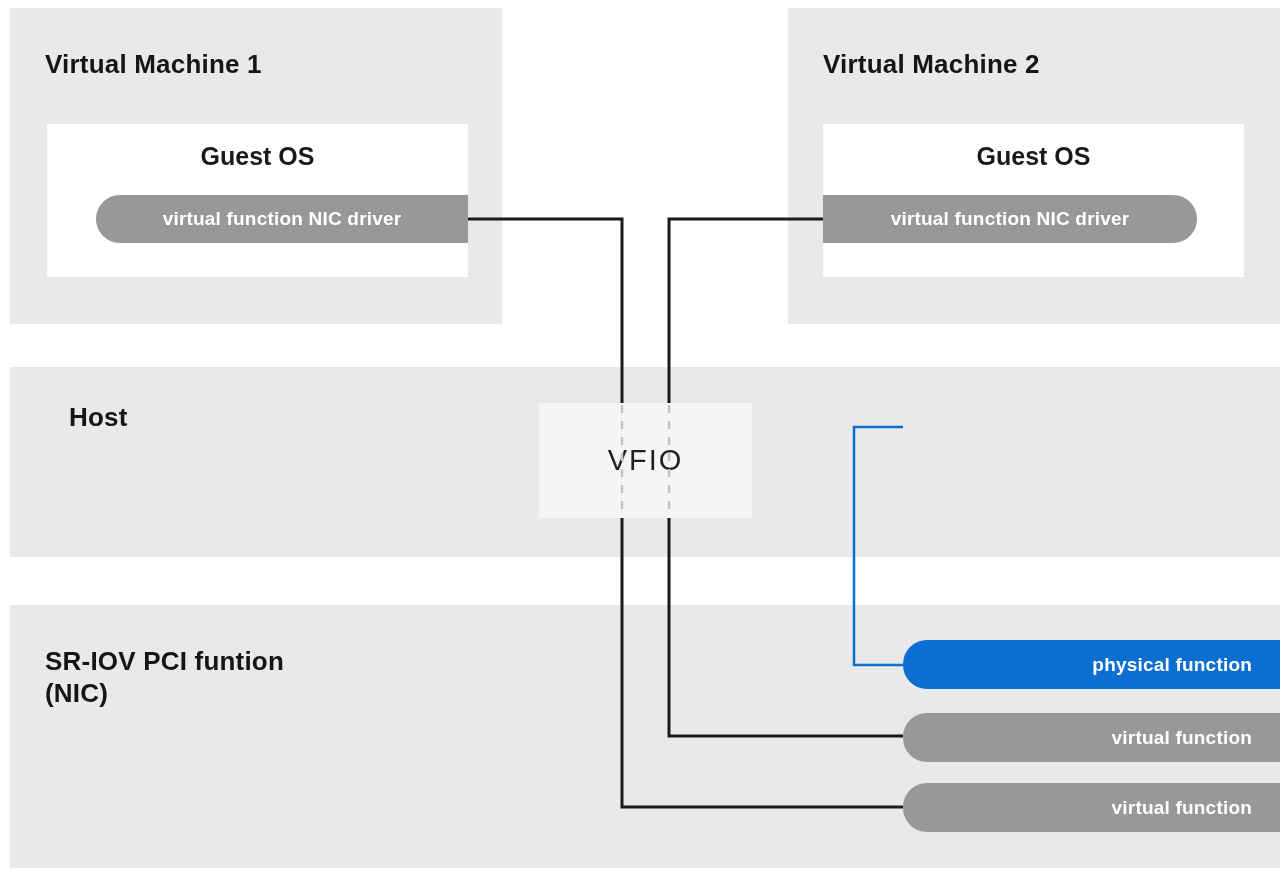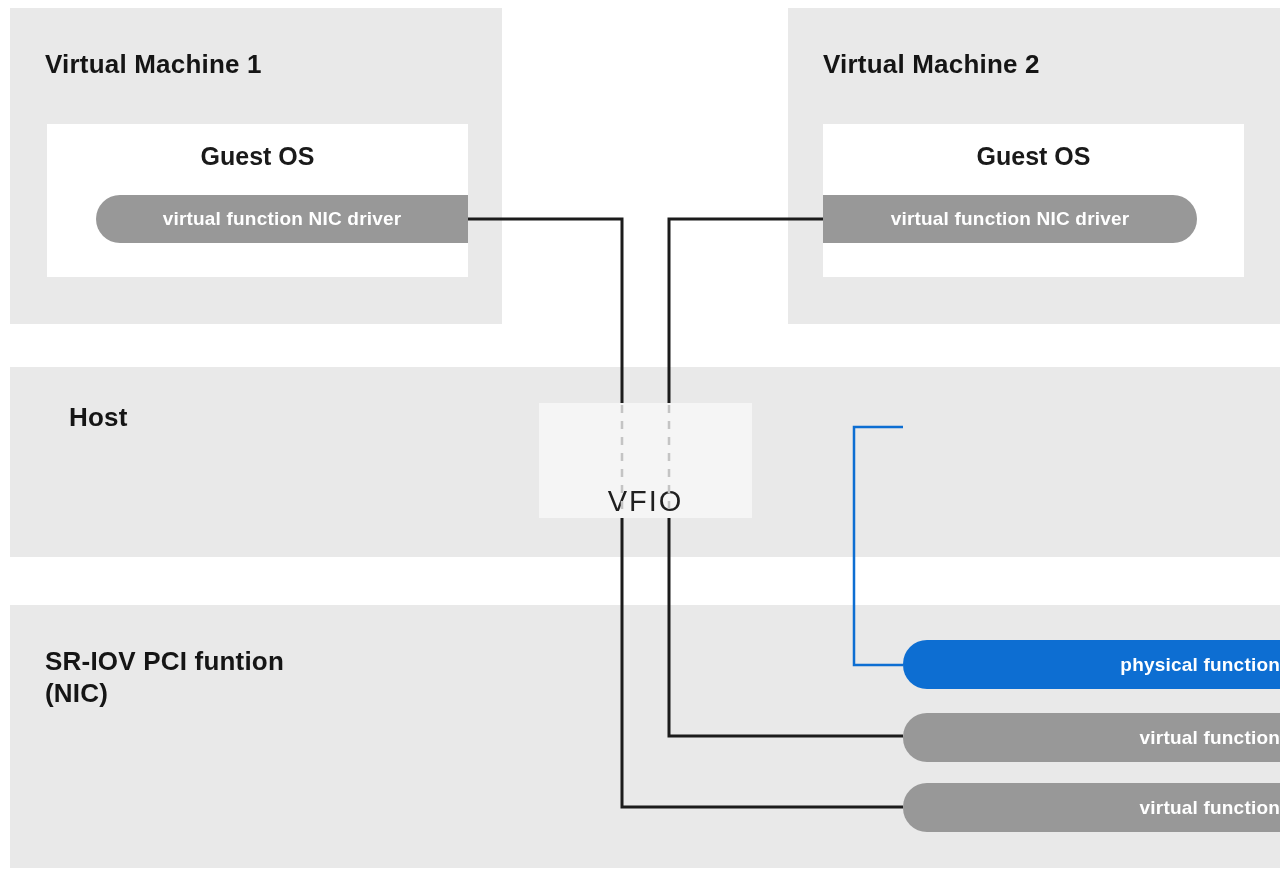--- a/index.html
+++ b/index.html
@@ -44,26 +44,26 @@
     color: #ffffff;
     font-size: 19px;
     font-weight: 700;
     letter-spacing: 0.2px;
     z-index: 4;
   }
   .pill.gray { background: var(--pill-gray, #989898); }
   .pill.blue { background: var(--accent-blue, #0d6ed2); }
   .pill.round-left  { border-radius: 24px 0 0 24px; }
   .pill.round-right { border-radius: 0 24px 24px 0; }
-  .pill.right-text { justify-content: flex-end; box-sizing: border-box; }
+  .pill.right-text { justify-content: flex-end; padding-right: 28px; box-sizing: border-box; }
   .vfio-box {
     position: absolute;
     left: 539px; top: 403px; width: 213px; height: 115px;
     background: var(--vfio-bg, #f5f5f5);
-    display: flex; align-items: flex-end; justify-content: center;
+    display: flex; align-items: center; justify-content: center;
     z-index: 2;
   }
   .vfio-label {
     font-size: 29px;
     font-weight: 400;
     color: #1f1f1f;
     letter-spacing: 2px;
   }
   .lines-under { position: absolute; left: 0; top: 0; z-index: 1; pointer-events: none; }
   .lines-over  { position: absolute; left: 0; top: 0; z-index: 3; pointer-events: none; }

